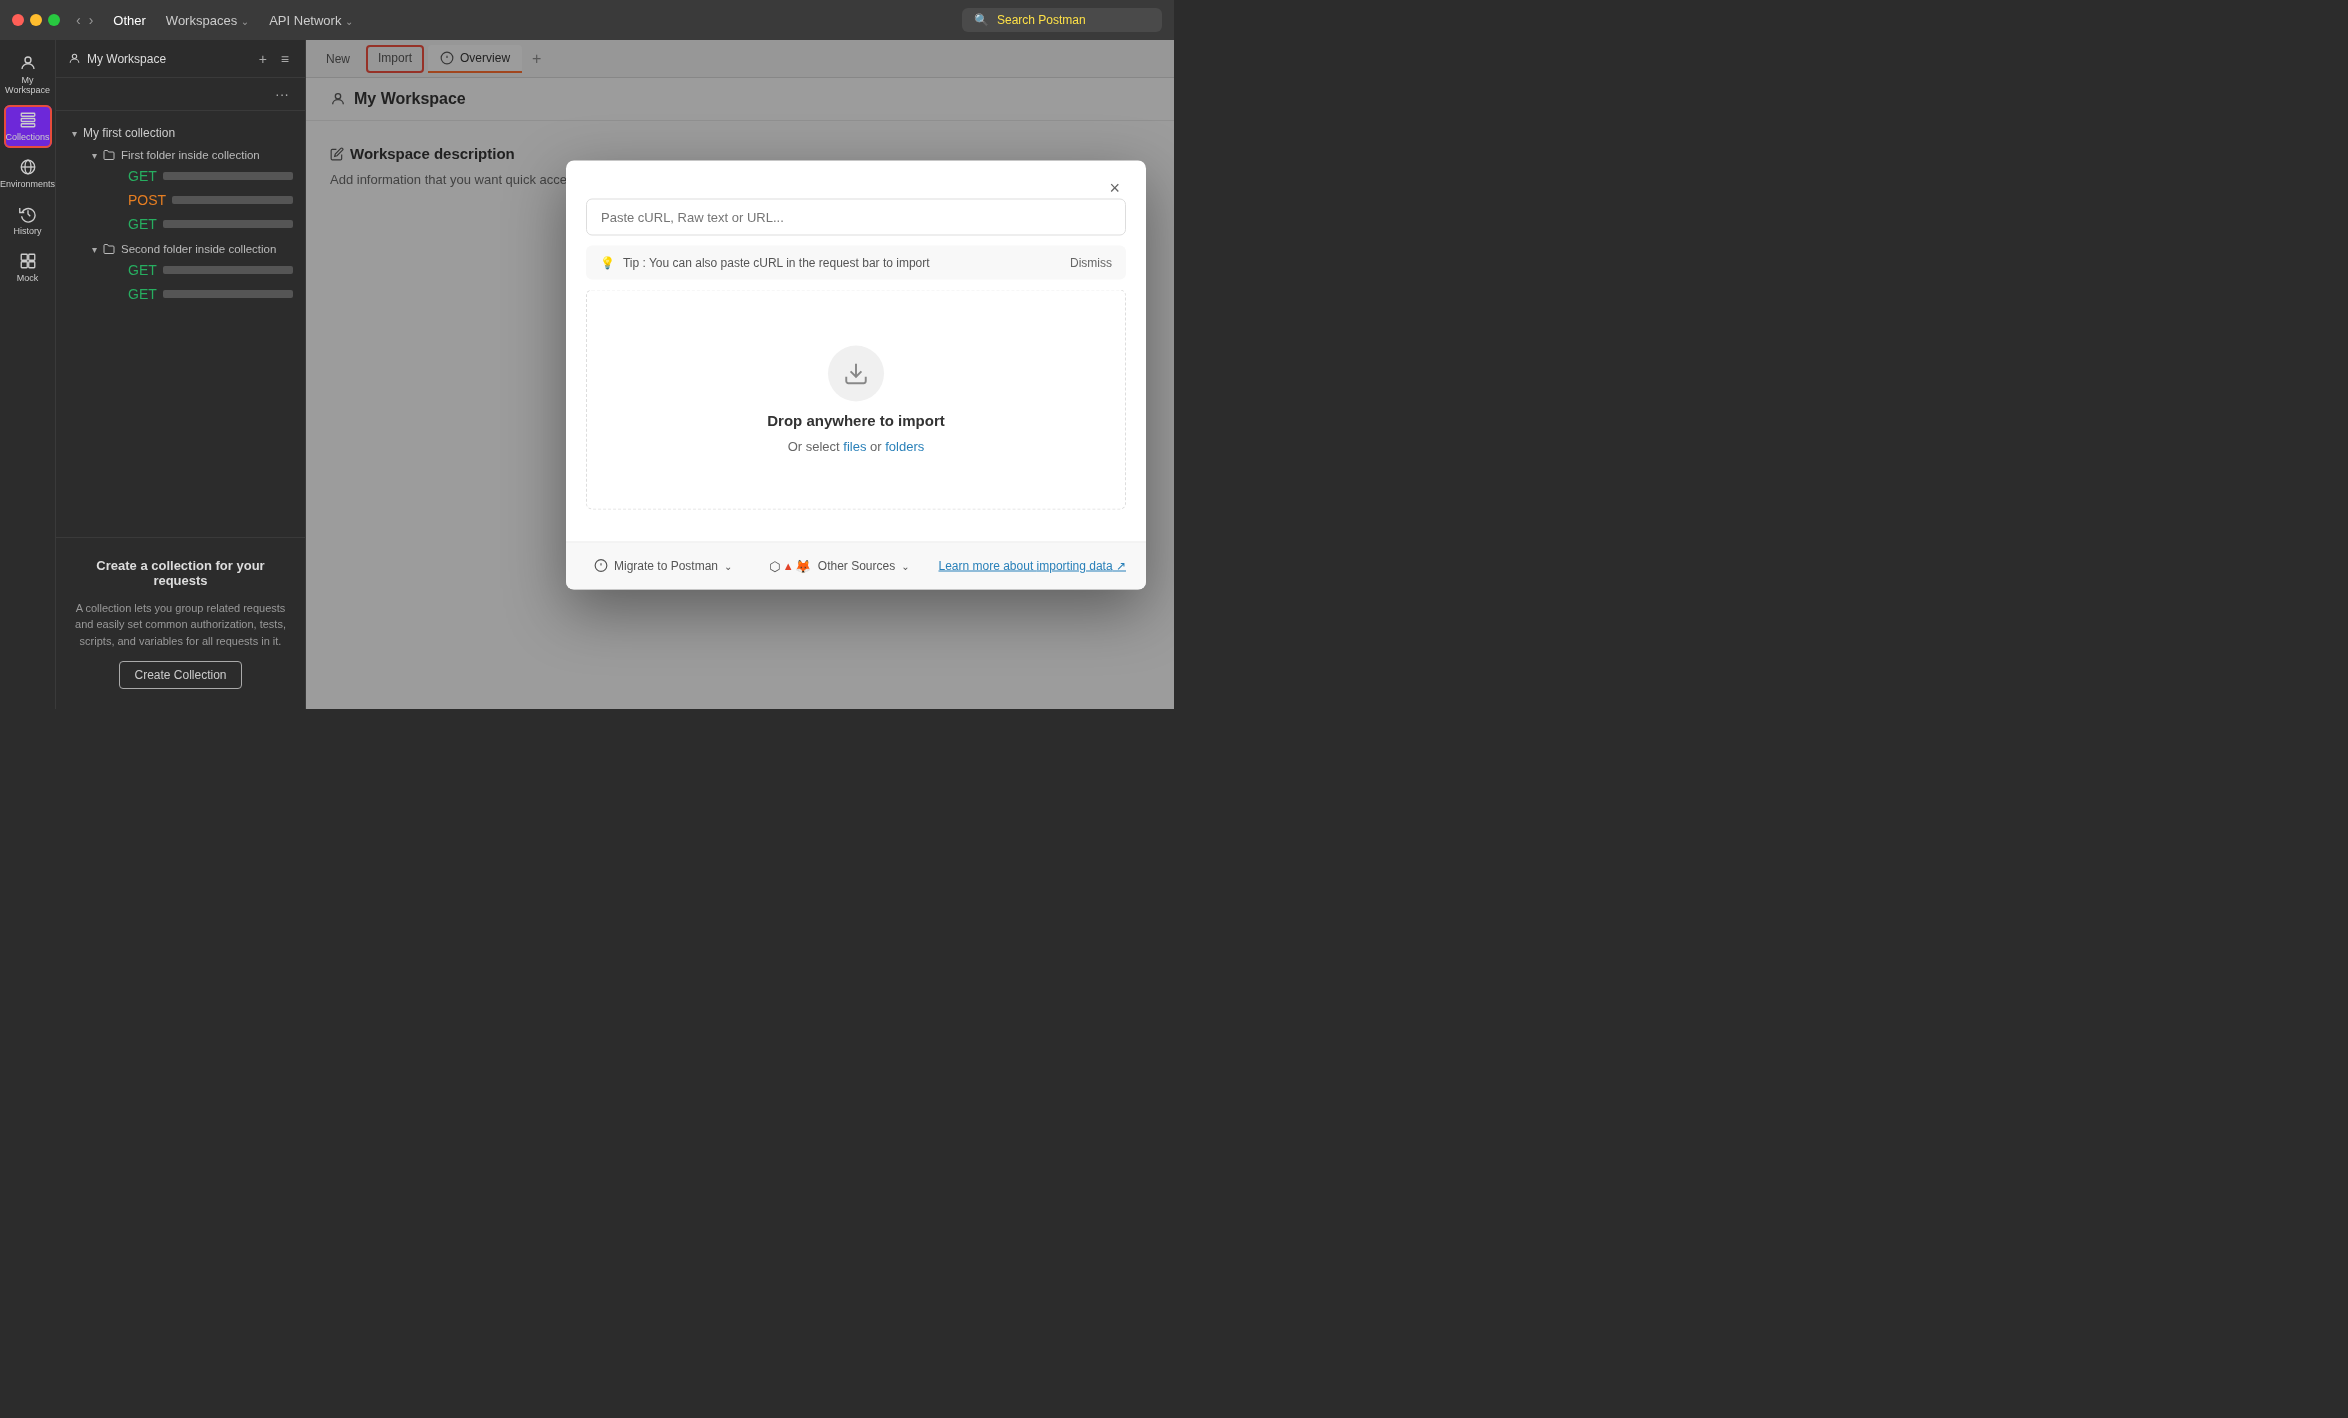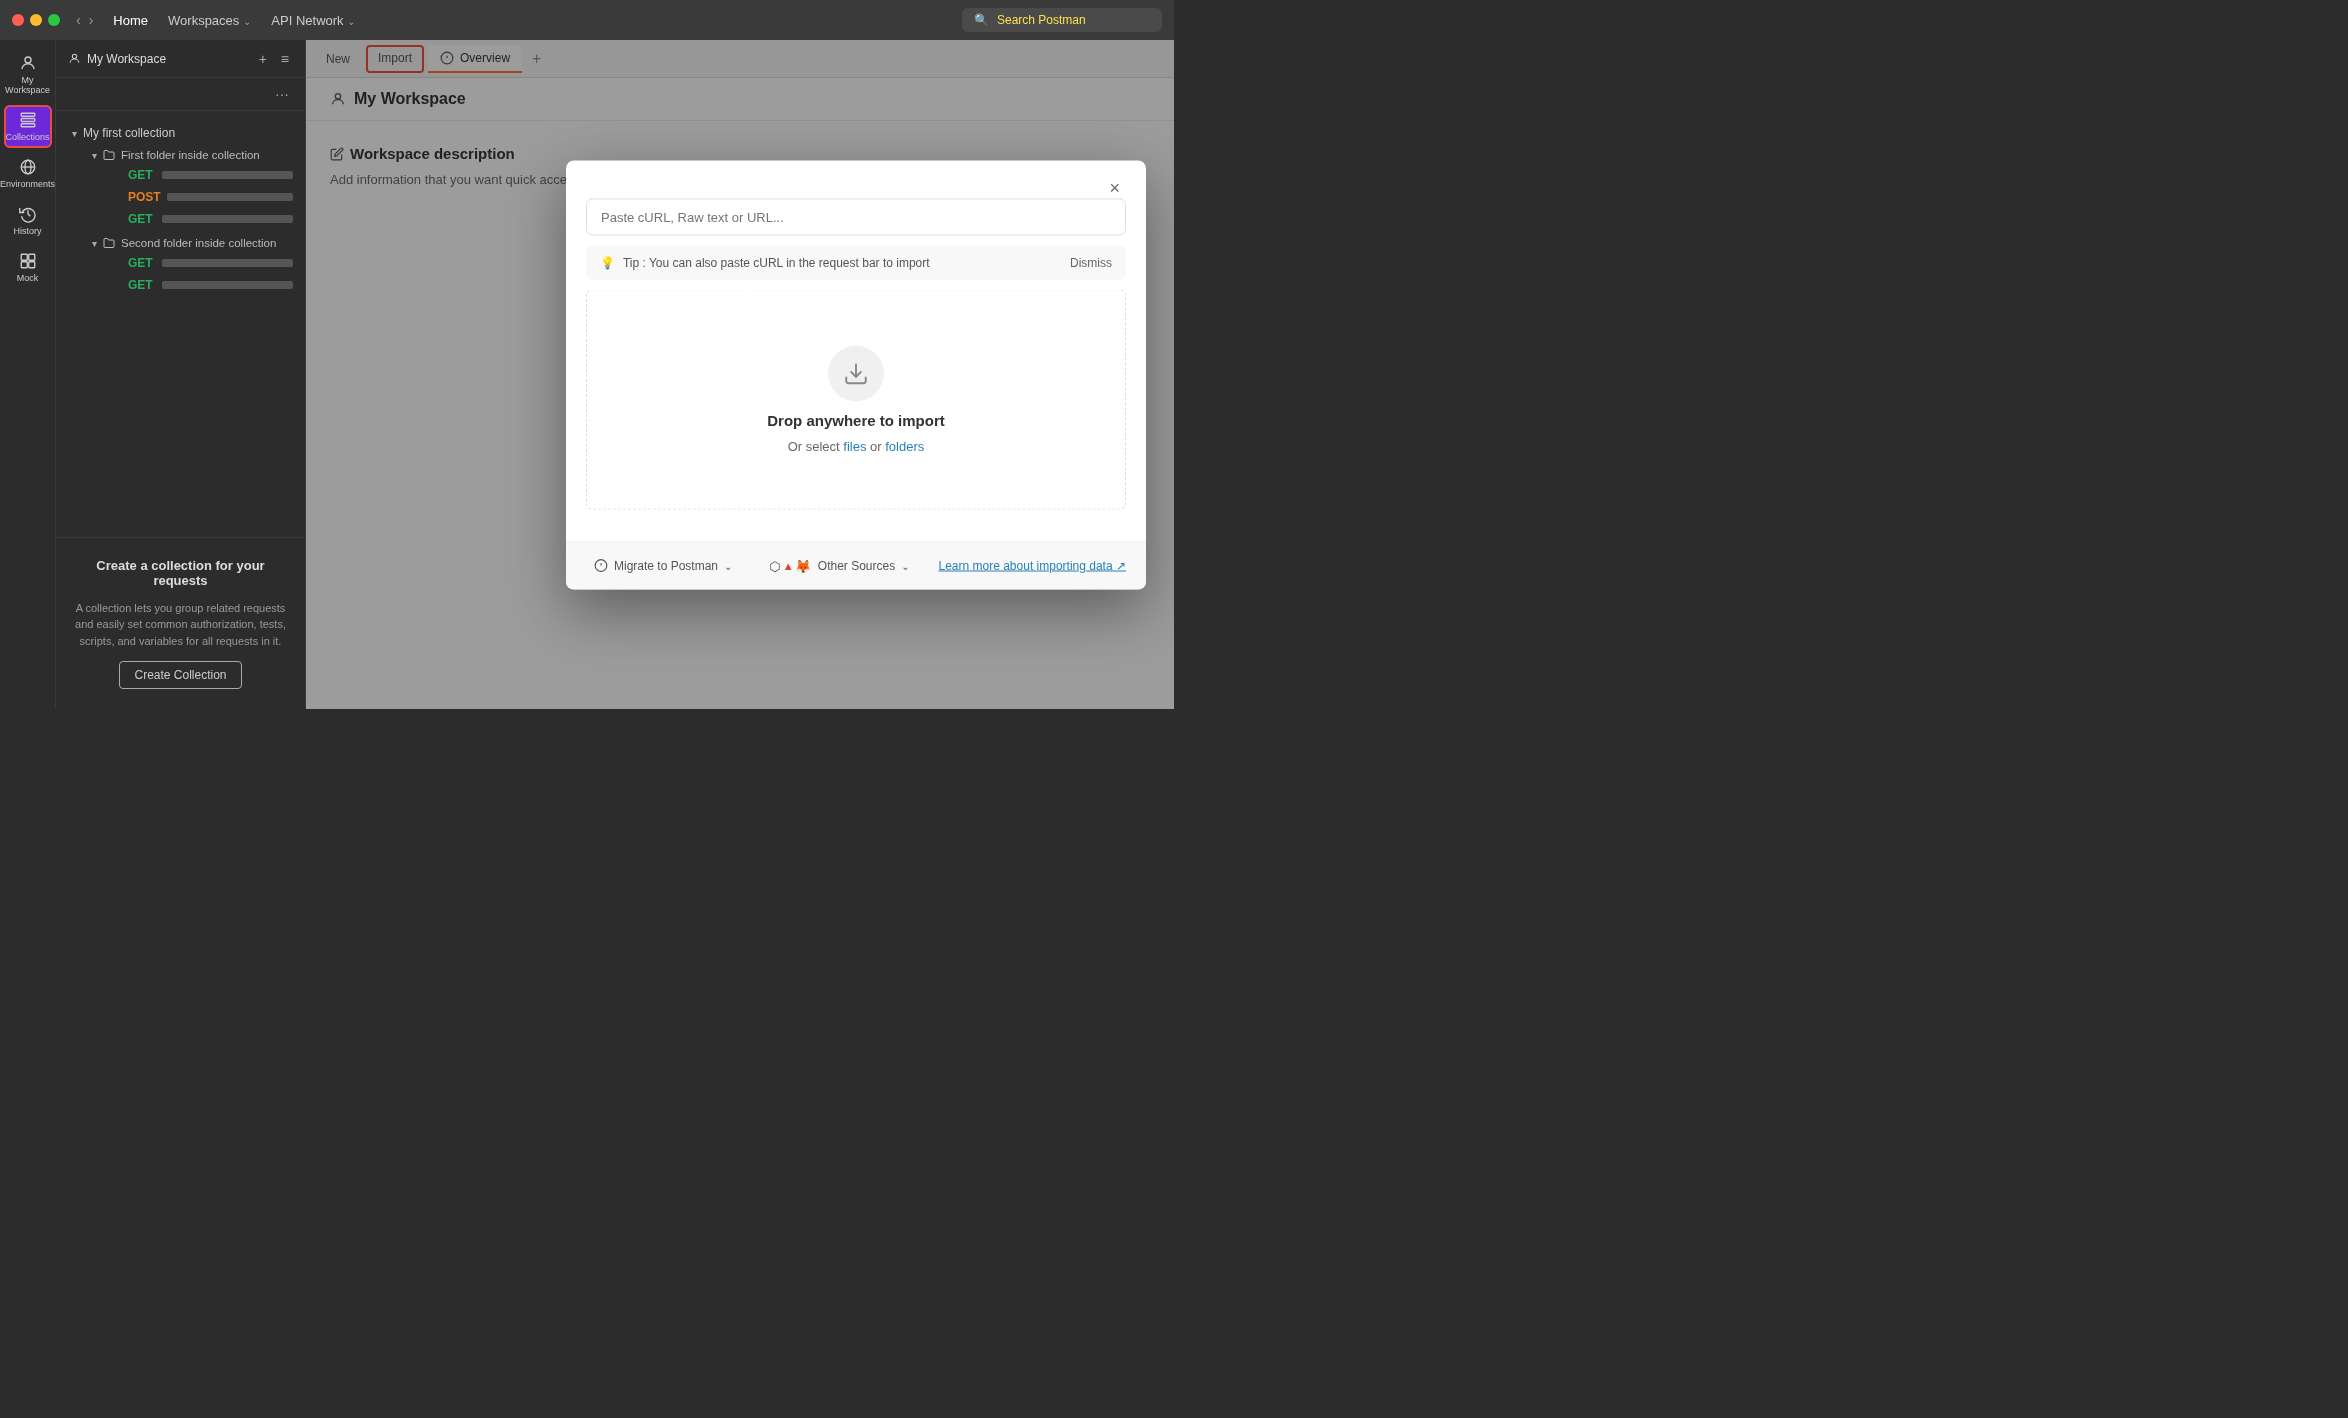--- a/index.html
+++ b/index.html
@@ -132,21 +132,21 @@
       padding: 2px 0 2px 36px;
     }
     .request-row {
       display: flex;
       align-items: center;
       gap: 6px;
       padding: 2px 4px;
       border-radius: 4px;
       cursor: pointer;
     }
-    .method-badge { font-size: 12px; font-weight: 700; min-width: 28px; }
+    .method-badge { font-size: 14px; font-weight: 400; min-width: 28px; }
     .method-get { color: #27ae60; }
     .method-post { color: #e67e22; }
     .request-label { height: 8px; background: #555; border-radius: 2px; flex: 1; }
 
     
     .create-collection-section {
       padding: 20px 16px;
       display: flex;
       flex-direction: column;
       align-items: center;
@@ -334,21 +334,21 @@
   <div class="traffic-lights">
     <div class="traffic-light tl-red"></div>
     <div class="traffic-light tl-yellow"></div>
     <div class="traffic-light tl-green"></div>
   </div>
   <div class="nav-arrows">
     <button class="nav-arrow">‹</button>
     <button class="nav-arrow">›</button>
   </div>
   <div class="nav-links">
-    <span class="nav-link nav-link-active">Home</span>
+    <span class="nav-link nav-link-active">Other</span>
     <span class="nav-link">
       <span>Workspaces</span>
       <span class="nav-chevron"> ⌄</span>
     </span>
     <span class="nav-link">
       <span>API Network</span>
       <span class="nav-chevron"> ⌄</span>
     </span>
   </div>
   <div class="search-bar">

